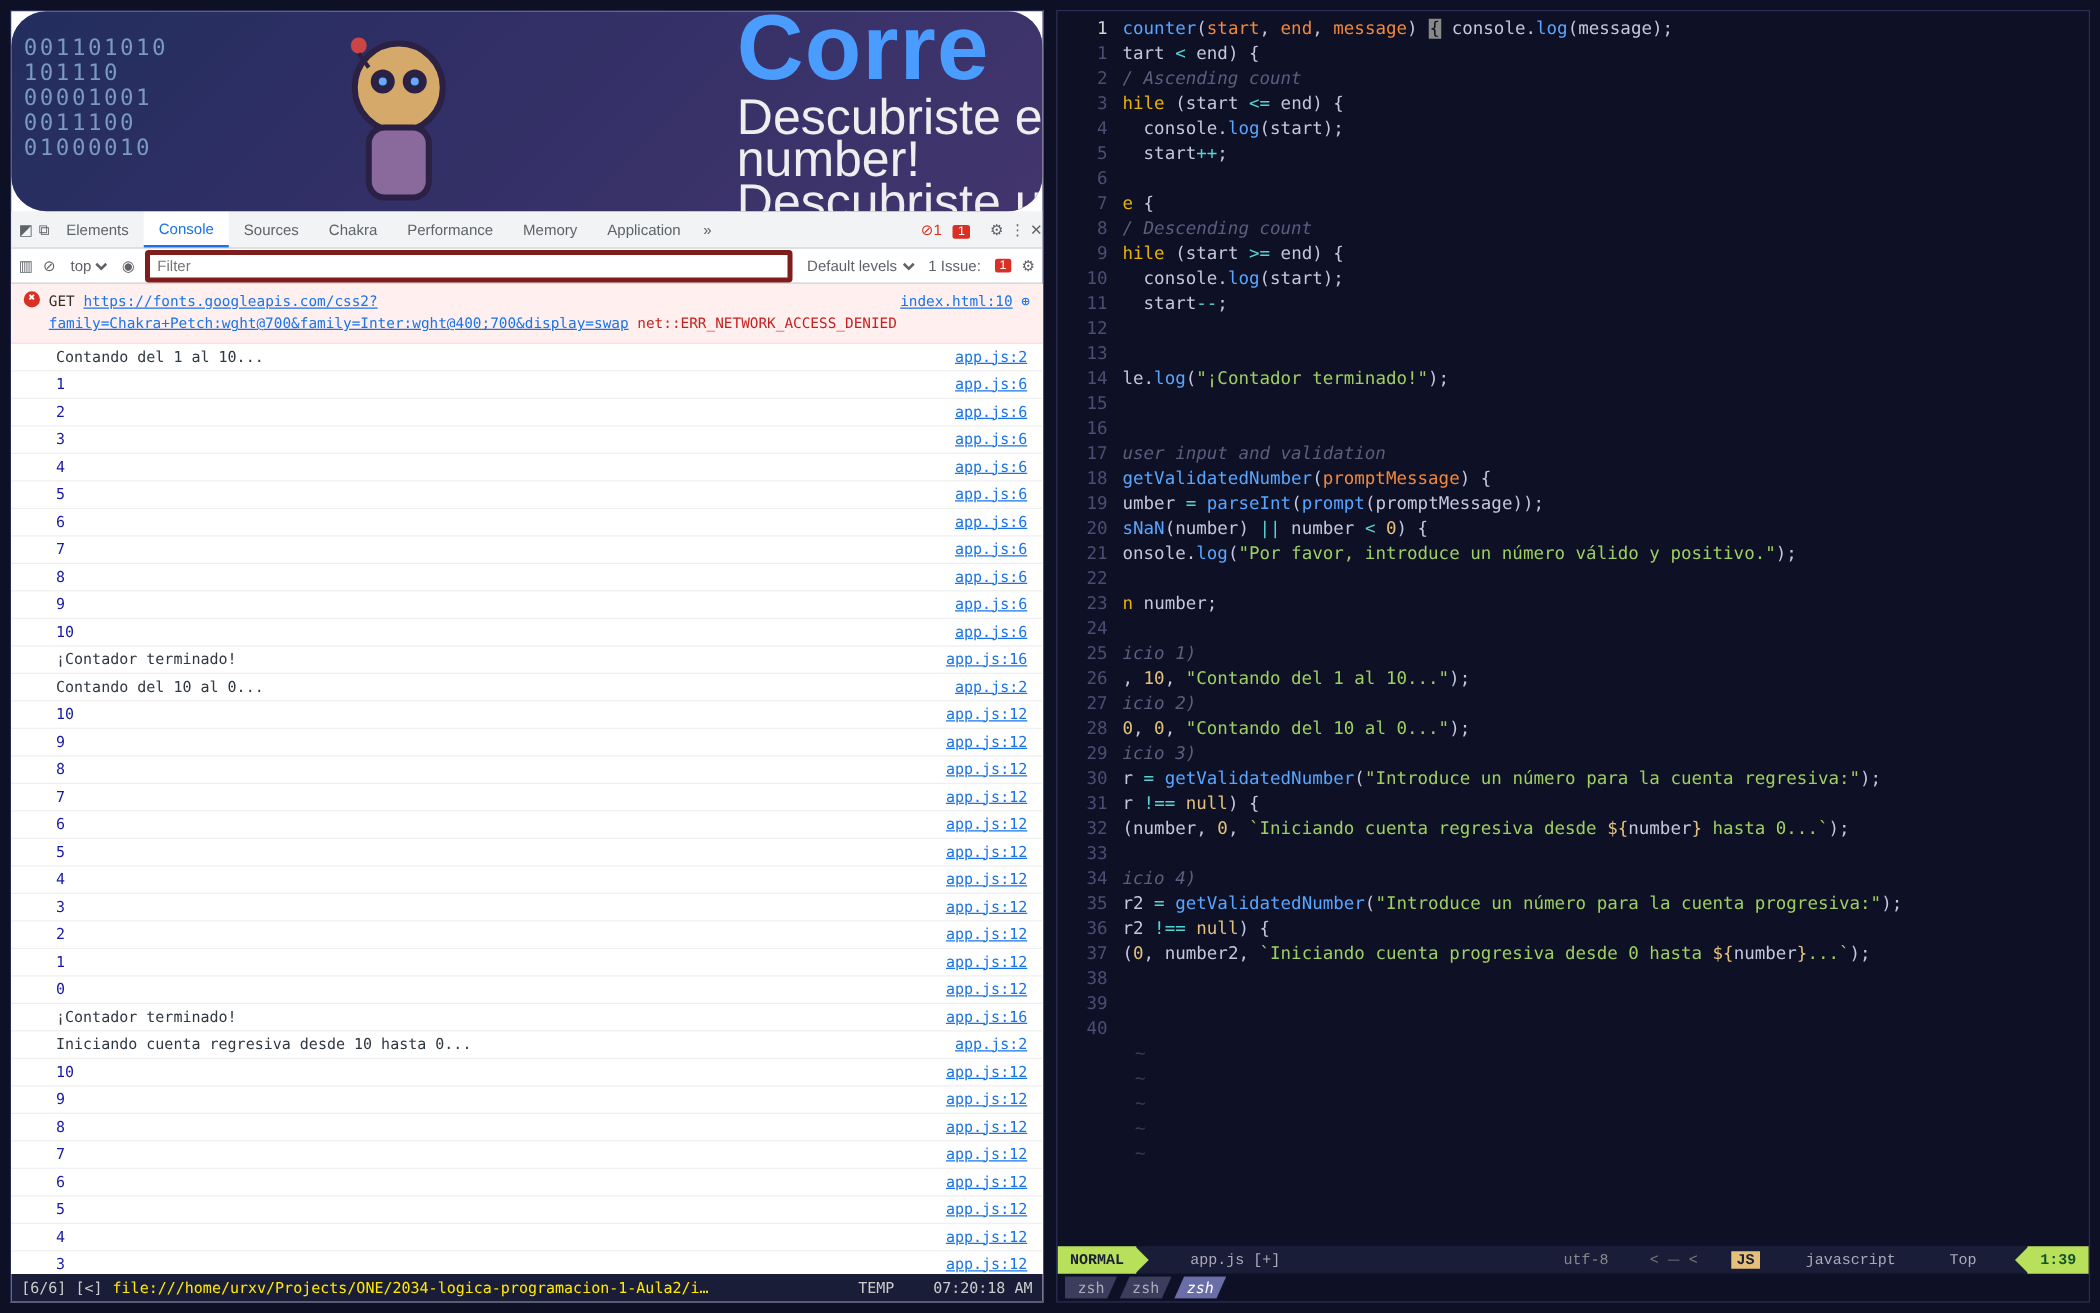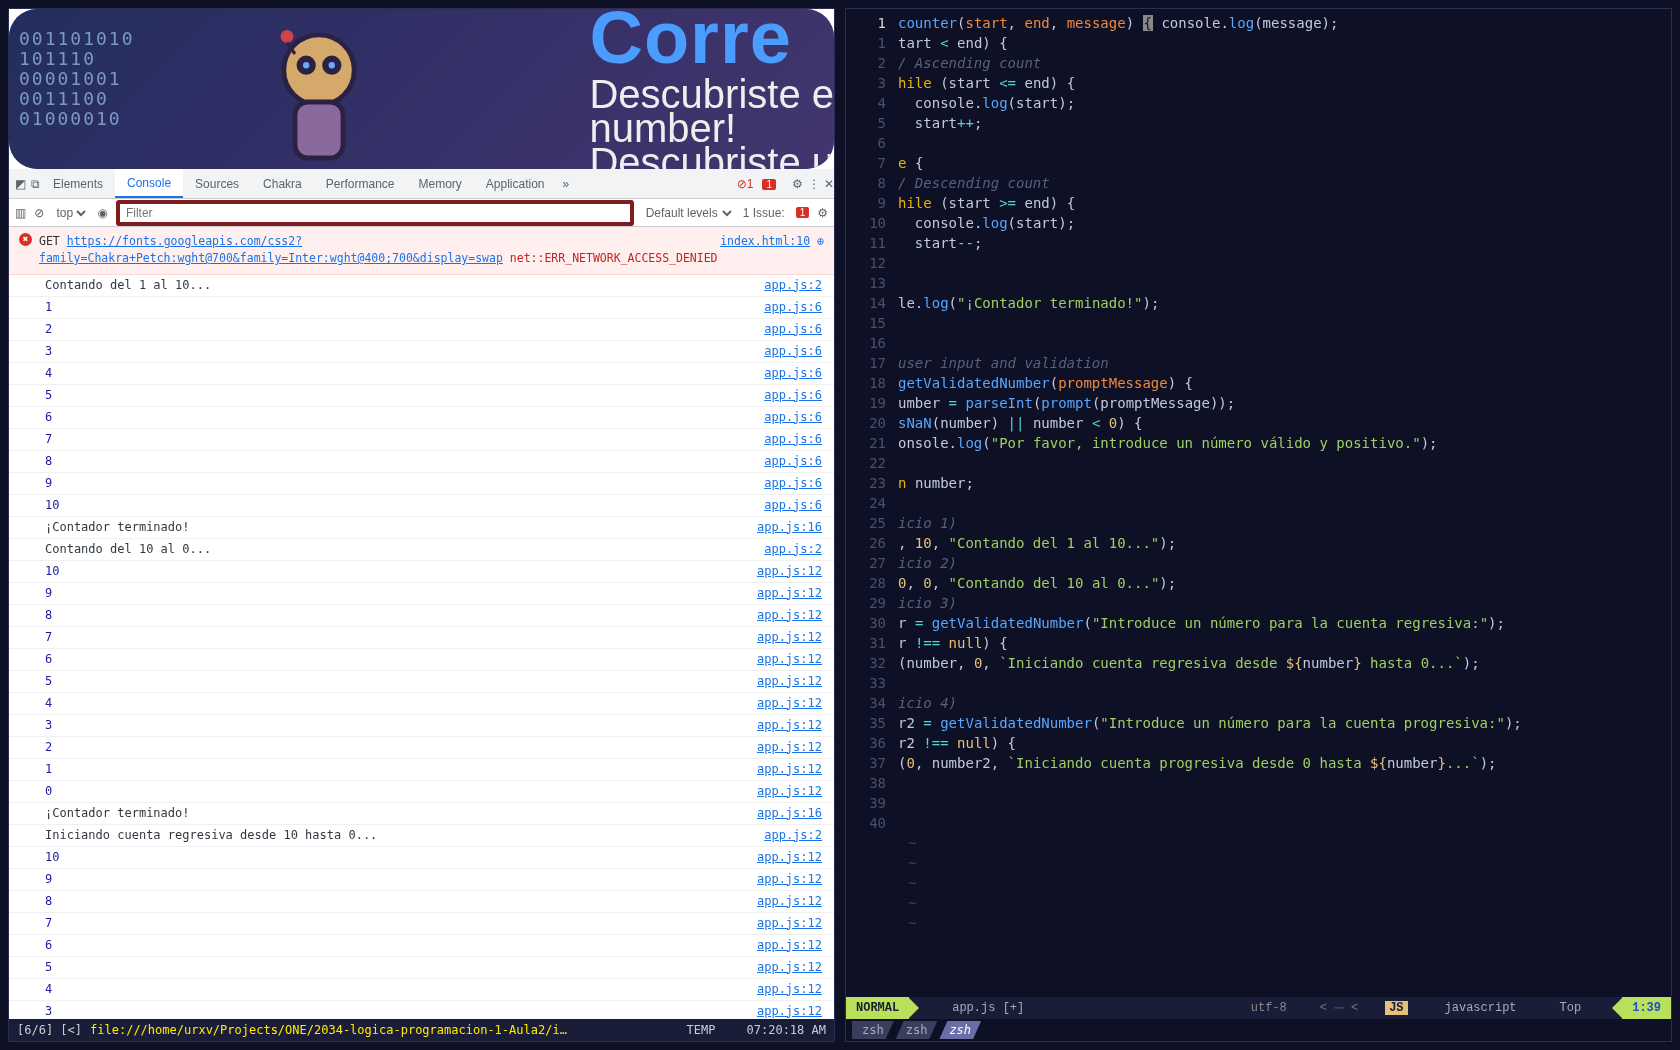--- a/index.html
+++ b/index.html
@@ -62,21 +62,21 @@
 .pn { color:#c3c7e0; }
 .cursor { background:#888; color:#0e1126; padding:0 1px; }
 
 .statusline { height:22px; background:#1a1d38; display:flex; align-items:center; font-family:Liberation Mono, monospace; font-size:12px; color:#aab;gap:25px; }
 .sl-mode { background:#b8e05a; color:#1a1d38; padding:0 10px; height:100%; display:flex; align-items:center; font-weight:bold; position:relative; }
 .sl-mode::after { content:""; position:absolute; right:-10px; top:0; border:11px solid transparent; border-left-color:#b8e05a; border-right:0; width:0; }
 .sl-file { padding:0 14px 0 18px; color:#aab; }
 .sl-sp { flex:1; }
 .sl-enc { color:#888; padding:0 8px; }
 .sl-js { background:#e4c07a; color:#1a1d38; padding:0 4px; font-weight:bold; margin:0 2px; }
-.sl-pos { background:#b8e05a; color:#1d4ed8; padding:0 10px; height:100%; display:flex; align-items:center; font-weight:bold; margin-left:8px; position:relative; }
+.sl-pos { background:#b8e05a; color:#14532d; padding:0 10px; height:100%; display:flex; align-items:center; font-weight:bold; margin-left:8px; position:relative; }
 .sl-pos::before { content:""; position:absolute; left:-10px; top:0; border:11px solid transparent; border-right-color:#b8e05a; border-left:0; width:0; }
 
 .tmuxbar { height:22px; background:#0e1126; display:flex; align-items:center; padding:0 6px; gap:2px; font-family:monospace; font-size:12px; }
 .tmux-tab { background:#3a3e5c; color:#aab; padding:0 10px; height:18px; display:flex; align-items:center; clip-path:polygon(8px 0,100% 0,calc(100% - 8px) 100%,0 100%); }
 .tmux-tab.first { clip-path:polygon(0 0,100% 0,calc(100% - 8px) 100%,0 100%); }
 .tmux-tab.active { background:#6a6ea8; color:#fff; font-style:italic; }
 </style>
 </head>
 <body>
 

